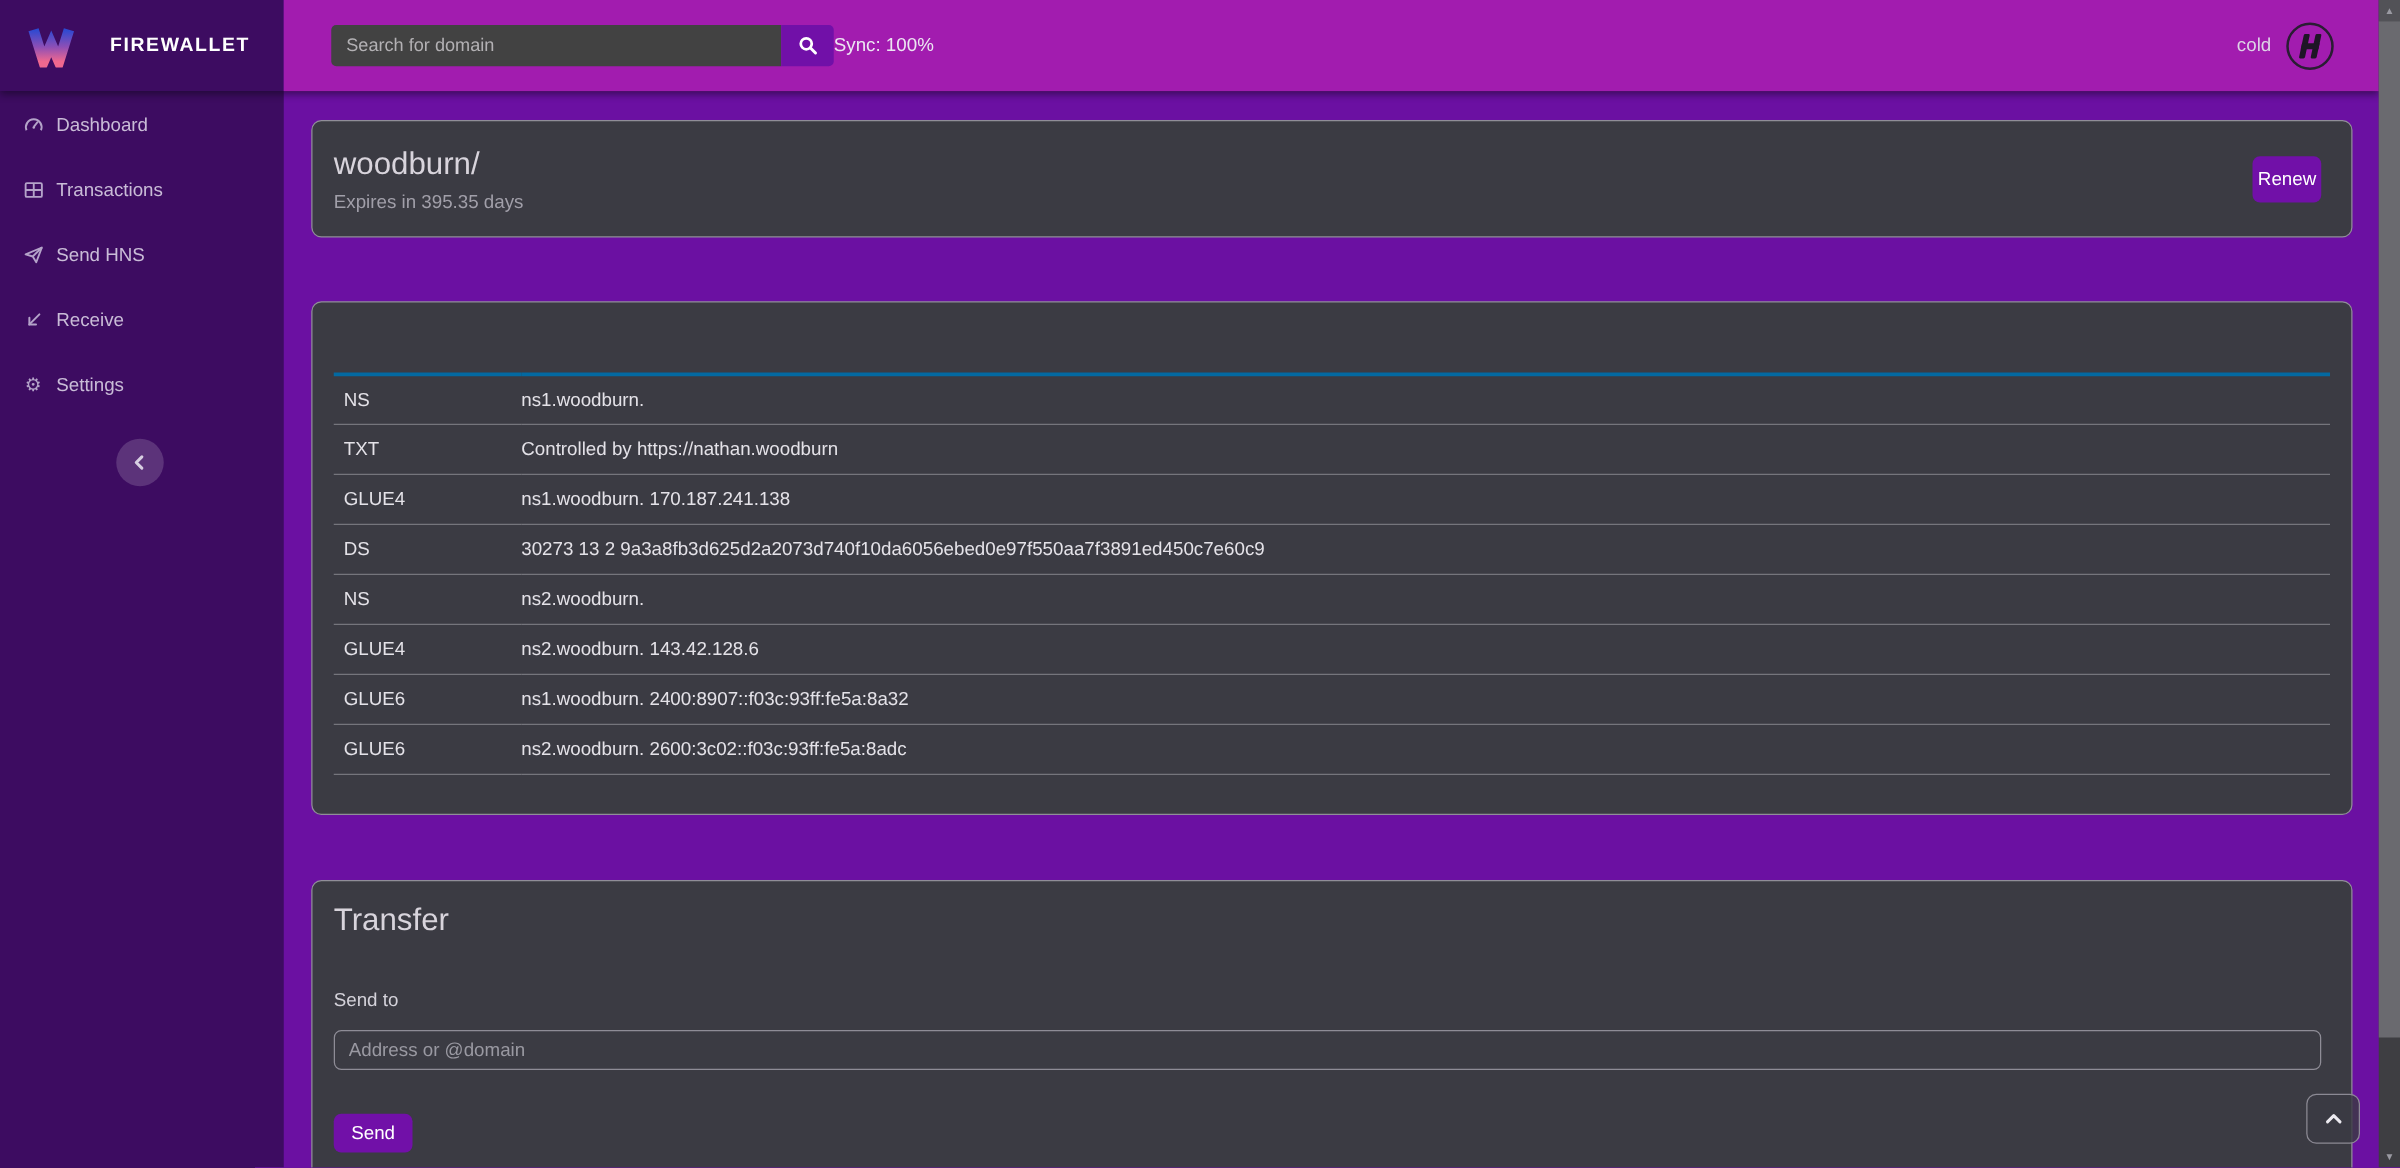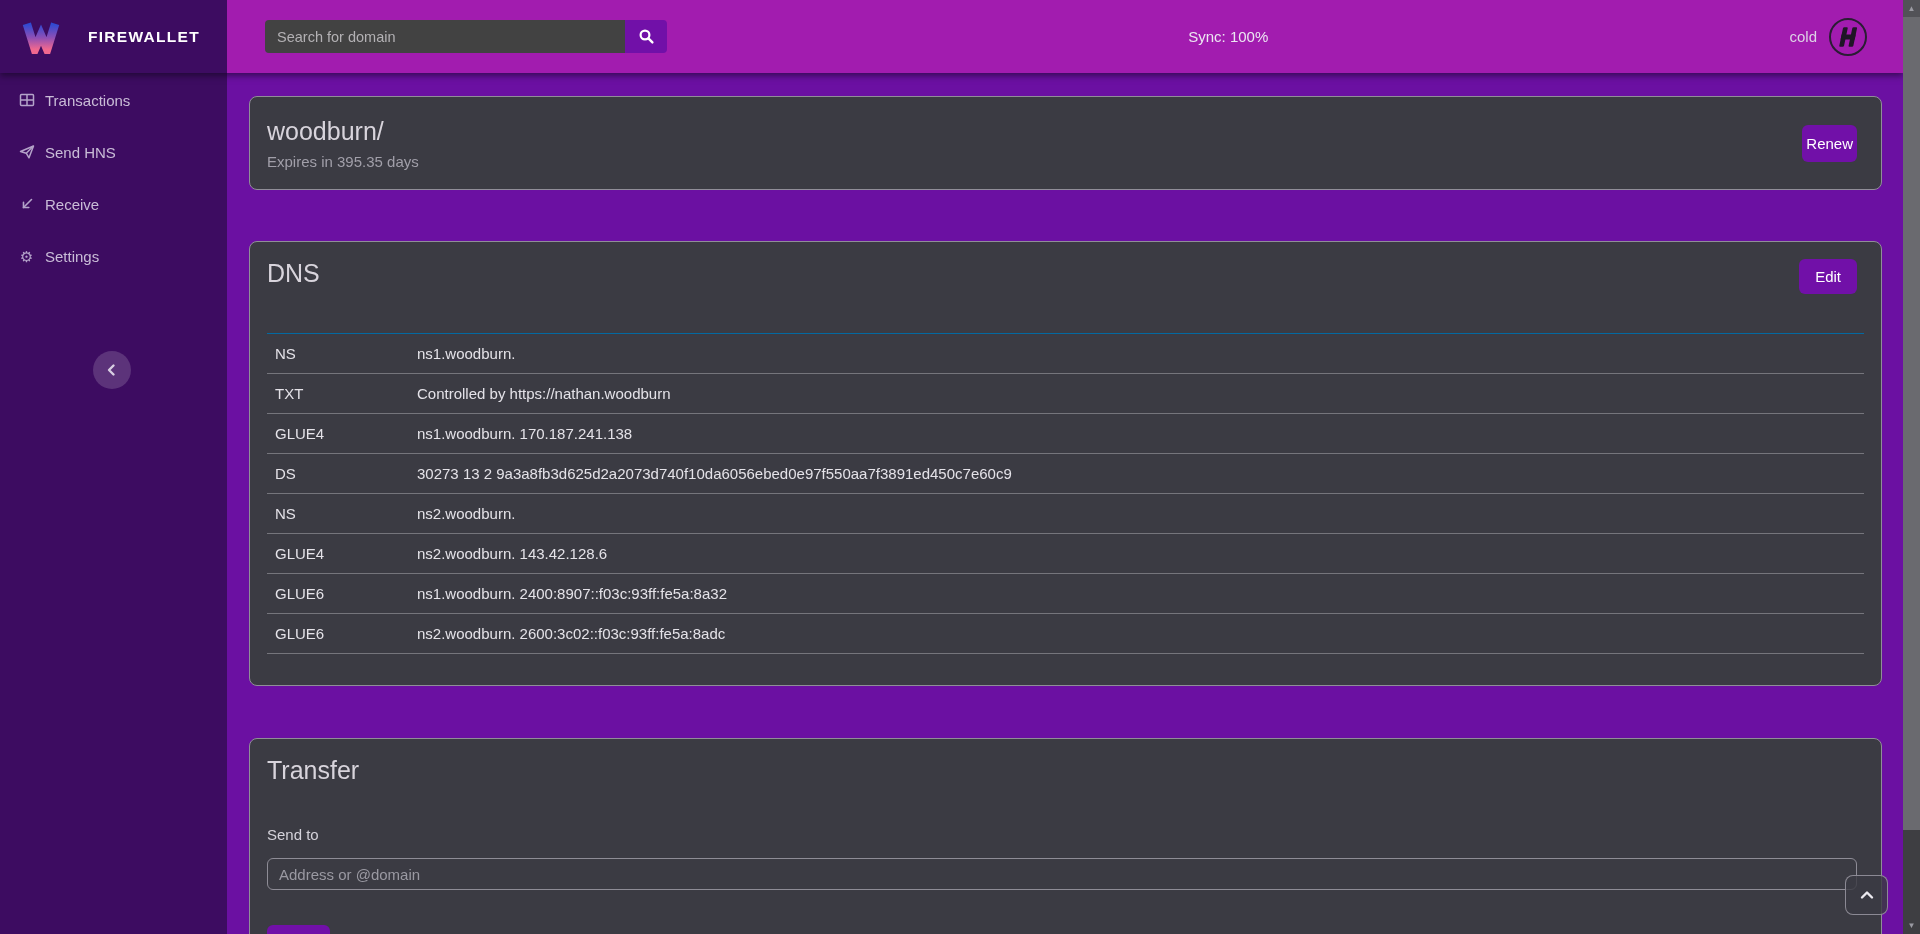--- a/index.html
+++ b/index.html
@@ -22,21 +22,21 @@
   
   .topbar { position:absolute; left:227px; top:0; width:1676px; height:73px; background:#a21caf; z-index:3;
     display:flex; align-items:center; padding:0 36px 0 38px; }
   .header-shadow { position:absolute; left:0; top:0; width:1903px; height:73px; box-shadow:0 3px 6px rgba(10,5,20,0.5); z-index:4; pointer-events:none; }
   .search-group { display:flex; height:33px; }
   .search-input { width:360px; height:33px; background:#424242; border:none; outline:none; border-radius:4px 0 0 4px;
     color:#d8d6da; font-size:14.5px; padding:0 12px; font-family:"Liberation Sans", sans-serif; }
   .search-input::placeholder { color:#b3b1b4; }
   .search-btn { width:42px; height:33px; background:#7110a8; border:none; border-radius:0 4px 4px 0;
     display:flex; align-items:center; justify-content:center; cursor:pointer; }
-  .sync { flex:1; text-align:center; color:#ece6f2; font-size:15px; }
+  .sync { flex:1; color:#ece6f2; font-size:15px; }
   .wallet-zone { display:flex; align-items:center; gap:12px; }
   .wallet-name { color:#ddd3e6; font-size:15px; }
   .hs-badge { width:38px; height:38px; border-radius:50%; border:2px solid #2a1d33; display:flex; align-items:center; justify-content:center; }
 
   
   .main { position:absolute; left:227px; top:73px; width:1676px; height:861px; overflow:hidden; padding:23px 21px 0 22px; z-index:1; }
   .card { background:#3b3b43; border:1px solid #908e98; border-radius:8px; }
 
   .card.domain { height:94px; margin-bottom:51px; display:flex; align-items:center; justify-content:space-between; padding:0 24px 0 17px; }
   .card-title { color:#d8d4dc; font-size:25px; font-weight:400; }
@@ -44,21 +44,21 @@
 
   .btn { background:#7110a8; color:#ffffff; border:none; border-radius:6px; font-size:15px;
     font-family:"Liberation Sans", sans-serif; cursor:pointer; }
   .btn-renew { padding:10px 4px; }
   .btn-edit  { padding:9px 16px; }
   .btn-send  { padding:7px 14px; }
 
   .card.dns { margin-bottom:52px; padding:17px 17px 31px 17px; }
   .dns-head { display:flex; align-items:flex-start; justify-content:space-between; padding-right:7px; }
   .dns-table-wrap { margin-top:24px; }
-  table.dns-table { width:100%; border-collapse:collapse; border-top:1px solid #0369a1;margin-top:39px; }
+  table.dns-table { width:100%; border-collapse:collapse; border-top:3px solid #0369a1;margin-top:39px; }
   table.dns-table td { border-bottom:1px solid #75757c; height:40px; color:#e4e2e8; font-size:15px; vertical-align:middle; }
   td.dns-type { width:150px; padding-left:8px; }
 
   .card.transfer { height:262px; padding:17px 24px 0 17px; }
   .transfer-label { color:#d4d2da; font-size:15px; margin-top:41px; }
   .transfer-input { width:100%; height:32px; margin-top:15px; background:transparent; border:1px solid #8e8c96;
     border-radius:6px; color:#d8d6da; font-size:15px; padding:0 11px; outline:none; font-family:"Liberation Sans", sans-serif; }
   .transfer-input::placeholder { color:#9a99a2; }
   .transfer-send { margin-top:35px; }
 
@@ -87,20 +87,30 @@
           <stop offset="1" stop-color="#f0688f"></stop>
         </linearGradient>
       </defs>
       <polyline points="5,4 13.5,31 20,16 26.5,31 35,4" fill="none" stroke="url(#wg)" stroke-width="9" stroke-linejoin="miter"></polyline>
     </svg>
     <span class="logo-text">FIREWALLET</span>
   </div>
   <div class="nav">
     <div class="nav-item">
       <span class="nav-icon">
+        <svg viewBox="0 0 16 16" fill="none" stroke="#b4a3c9" stroke-width="1.6">
+          <path d="M2.2 12.2 a6.3 6.3 0 1 1 11.6 0"></path>
+          <line x1="8" y1="9.5" x2="11.4" y2="5.2"></line>
+          <circle cx="8" cy="10" r="1" fill="#b4a3c9" stroke="none"></circle>
+        </svg>
+      </span>
+      <span class="nav-label">Dashboard</span>
+    </div>
+    <div class="nav-item">
+      <span class="nav-icon">
         <svg viewBox="0 0 16 16" fill="none" stroke="#b4a3c9" stroke-width="1.5">
           <rect x="1.5" y="2.5" width="13" height="11" rx="1"></rect>
           <line x1="1.5" y1="8" x2="14.5" y2="8"></line>
           <line x1="8" y1="2.5" x2="8" y2="13.5"></line>
         </svg>
       </span>
       <span class="nav-label">Transactions</span>
     </div>
     <div class="nav-item">
       <span class="nav-icon">
@@ -164,24 +174,20 @@
 
   <div class="card domain">
     <div>
       <div class="card-title">woodburn/</div>
       <div class="muted">Expires in 395.35 days</div>
     </div>
     <button class="btn btn-renew">Renew</button>
   </div>
 
   <div class="card dns">
-    <div class="dns-head">
-      <div class="card-title">DNS</div>
-      <button class="btn btn-edit">Edit</button>
-    </div>
     <div class="dns-table-wrap">
       <table class="dns-table">
         <tbody>
             <tr>
               <td class="dns-type">NS</td>
               <td class="dns-value">ns1.woodburn.</td>
             </tr>
             <tr>
               <td class="dns-type">TXT</td>
               <td class="dns-value">Controlled by https://nathan.woodburn</td>

